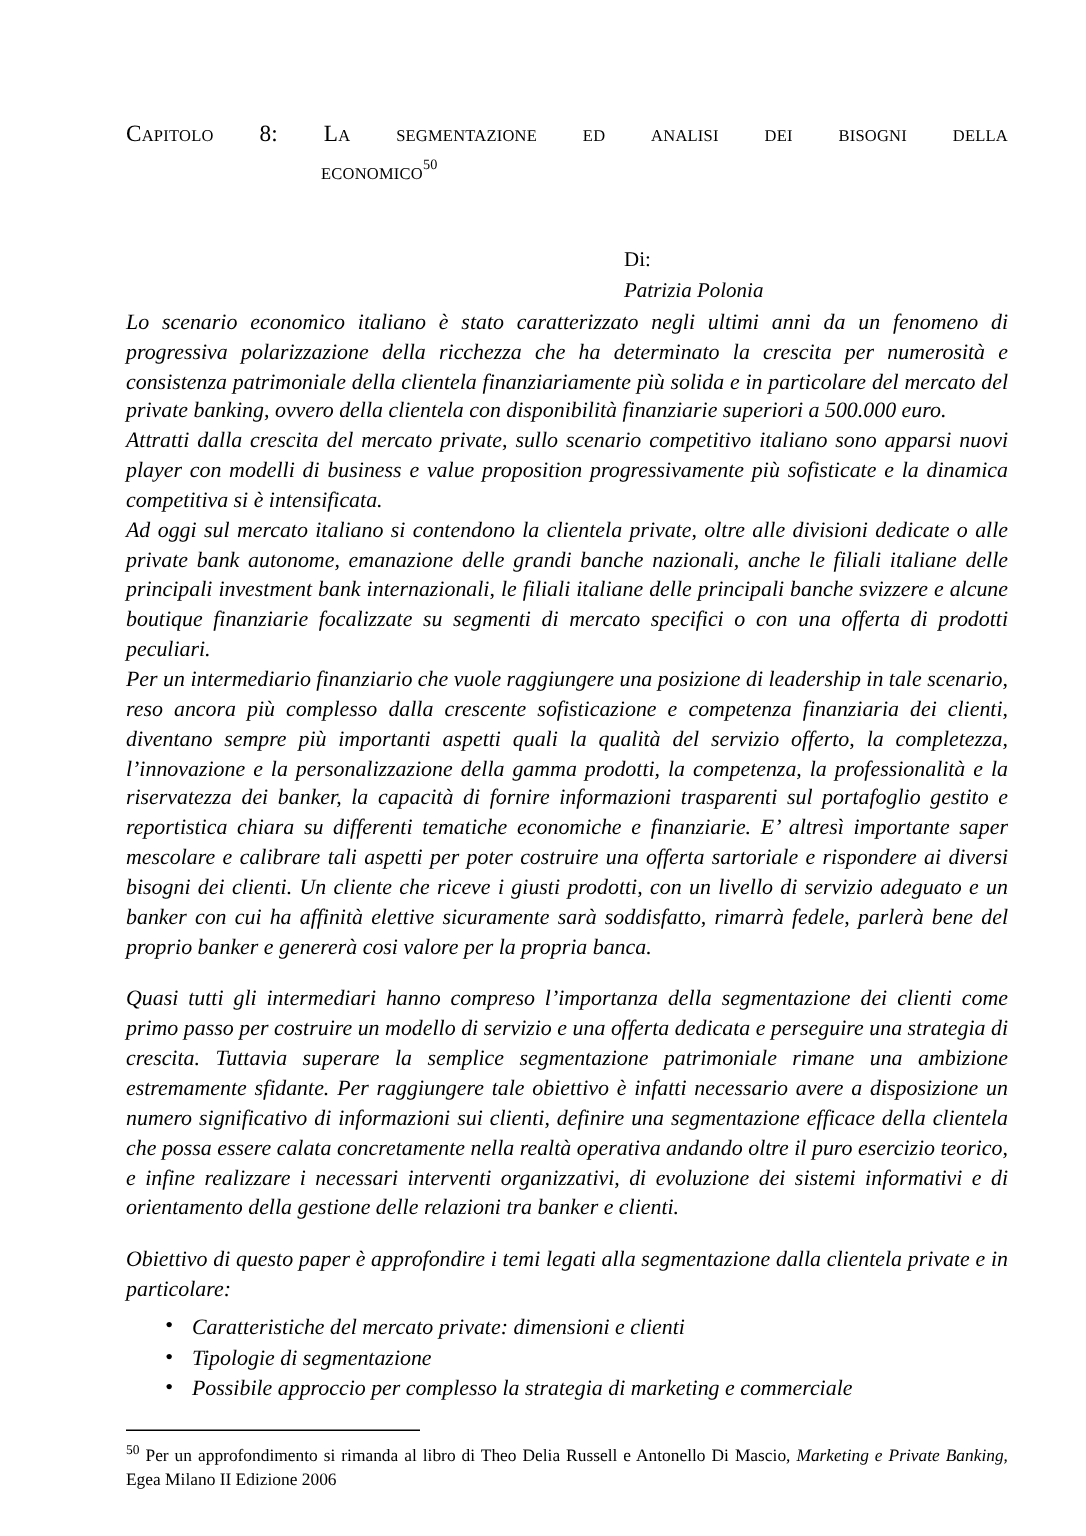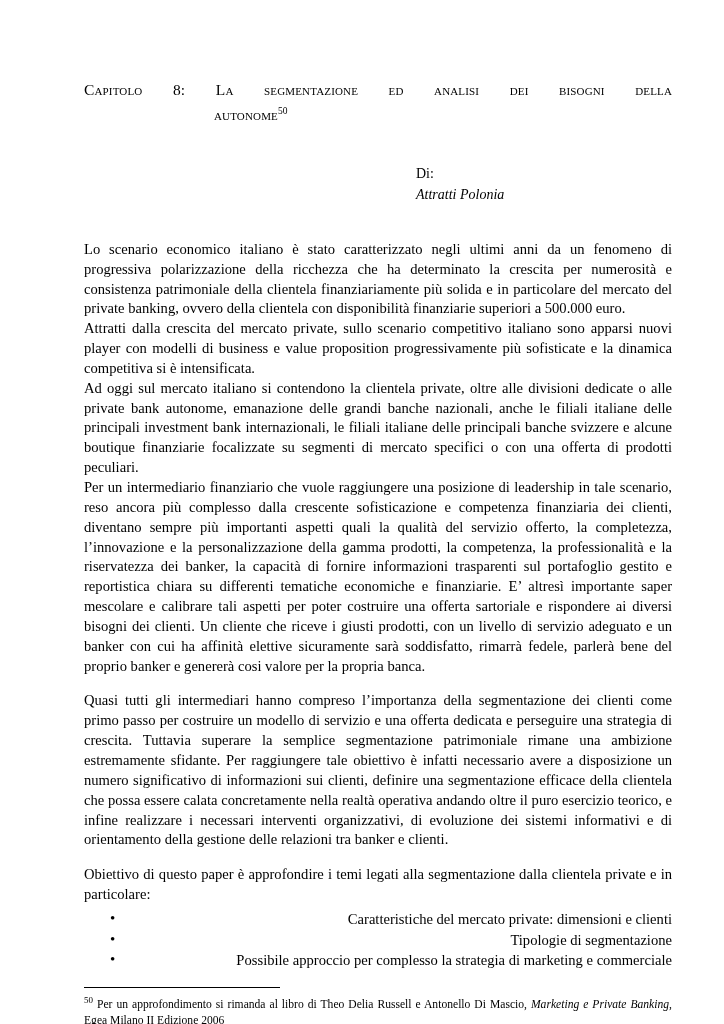--- a/index.html
+++ b/index.html
@@ -52,42 +52,42 @@
   .byline {
     margin-top: 36px;
     margin-left: 332px;
     font-size: 14px;
     line-height: 1.55;
   }
   .byline .author {
     font-style: italic;
   }
   .body-text {
-    margin-top: 34px;
     font-size: 14.6px;
     line-height: 1.36;
     text-align: justify;
+    font-style: italic;
   }
   .body-text p {
     margin: 0;
     text-indent: 0;
   }
   .body-text p.spaced {
     margin-top: 15px;
   }
   ul.bullets {
     margin: 4px 0 0 0;
     padding-left: 44px;
     list-style: none;
   }
   ul.bullets li {
     font-size: 14.6px;
     line-height: 1.42;
     position: relative;
-    text-align: right;
+    text-align: left;
   }
   ul.bullets li::before {
     content: "\2022";
     position: absolute;
     left: -18px;
     top: -1px;
     font-size: 15px;
   }
   .footnote-sep {
     margin-top: 16px;
@@ -109,26 +109,26 @@
     font-style: italic;
   }
 </style>
 </head>
 <body>
 
 <div class="page">
 
   <div class="chapter-title">
     <span class="title-line1">Capitolo 8: La segmentazione ed analisi dei bisogni della</span>
-    <span class="title-line2"><span>autonome</span><sup class="fn">50</sup></span>
+    <span class="title-line2"><span>economico</span><sup class="fn">50</sup></span>
   </div>
 
   <div class="byline">
     <div>Di:</div>
-    <div class="author">Attratti Polonia</div>
+    <div class="author">Patrizia Polonia</div>
   </div>
 
   <div class="body-text">
     <p>Lo scenario economico italiano è stato caratterizzato negli ultimi anni da un fenomeno di progressiva polarizzazione della ricchezza che ha determinato la crescita per numerosità e consistenza patrimoniale della clientela finanziariamente più solida e in particolare del mercato del private banking, ovvero della clientela con disponibilità finanziarie superiori a 500.000 euro.</p>
     <p>Attratti dalla crescita del mercato private, sullo scenario competitivo italiano sono apparsi nuovi player con modelli di business e value proposition progressivamente più sofisticate e la dinamica competitiva si è intensificata.</p>
     <p>Ad oggi sul mercato italiano si contendono la clientela private, oltre alle divisioni dedicate o alle private bank autonome, emanazione delle grandi banche nazionali, anche le filiali italiane delle principali investment bank internazionali, le filiali italiane delle principali banche svizzere e alcune boutique finanziarie focalizzate su segmenti di mercato specifici o con una offerta di prodotti peculiari.</p>
     <p>Per un intermediario finanziario che vuole raggiungere una posizione di leadership in tale scenario, reso ancora più complesso dalla crescente sofisticazione e competenza finanziaria dei clienti, diventano sempre più importanti aspetti quali la qualità del servizio offerto, la completezza, l’innovazione e la personalizzazione della gamma prodotti, la competenza, la professionalità e la riservatezza dei banker, la capacità di fornire informazioni trasparenti sul portafoglio gestito e reportistica chiara su differenti tematiche economiche e finanziarie. E’ altresì importante saper mescolare e calibrare tali aspetti per poter costruire una offerta sartoriale e rispondere ai diversi bisogni dei clienti. Un cliente che riceve i giusti prodotti, con un livello di servizio adeguato e un banker con cui ha affinità elettive sicuramente sarà soddisfatto, rimarrà fedele, parlerà bene del proprio banker e genererà cosi valore per la propria banca.</p>
     <p class="spaced">Quasi tutti gli intermediari hanno compreso l’importanza della segmentazione dei clienti come primo passo per costruire un modello di servizio e una offerta dedicata e perseguire una strategia di crescita. Tuttavia superare la semplice segmentazione patrimoniale rimane una ambizione estremamente sfidante. Per raggiungere tale obiettivo è infatti necessario avere a disposizione un numero significativo di informazioni sui clienti, definire una segmentazione efficace della clientela che possa essere calata concretamente nella realtà operativa andando oltre il puro esercizio teorico, e infine realizzare i necessari interventi organizzativi, di evoluzione dei sistemi informativi e di orientamento della gestione delle relazioni tra banker e clienti.</p>
     <p class="spaced">Obiettivo di questo paper è approfondire i temi legati alla segmentazione dalla clientela private e in particolare:</p>
 

